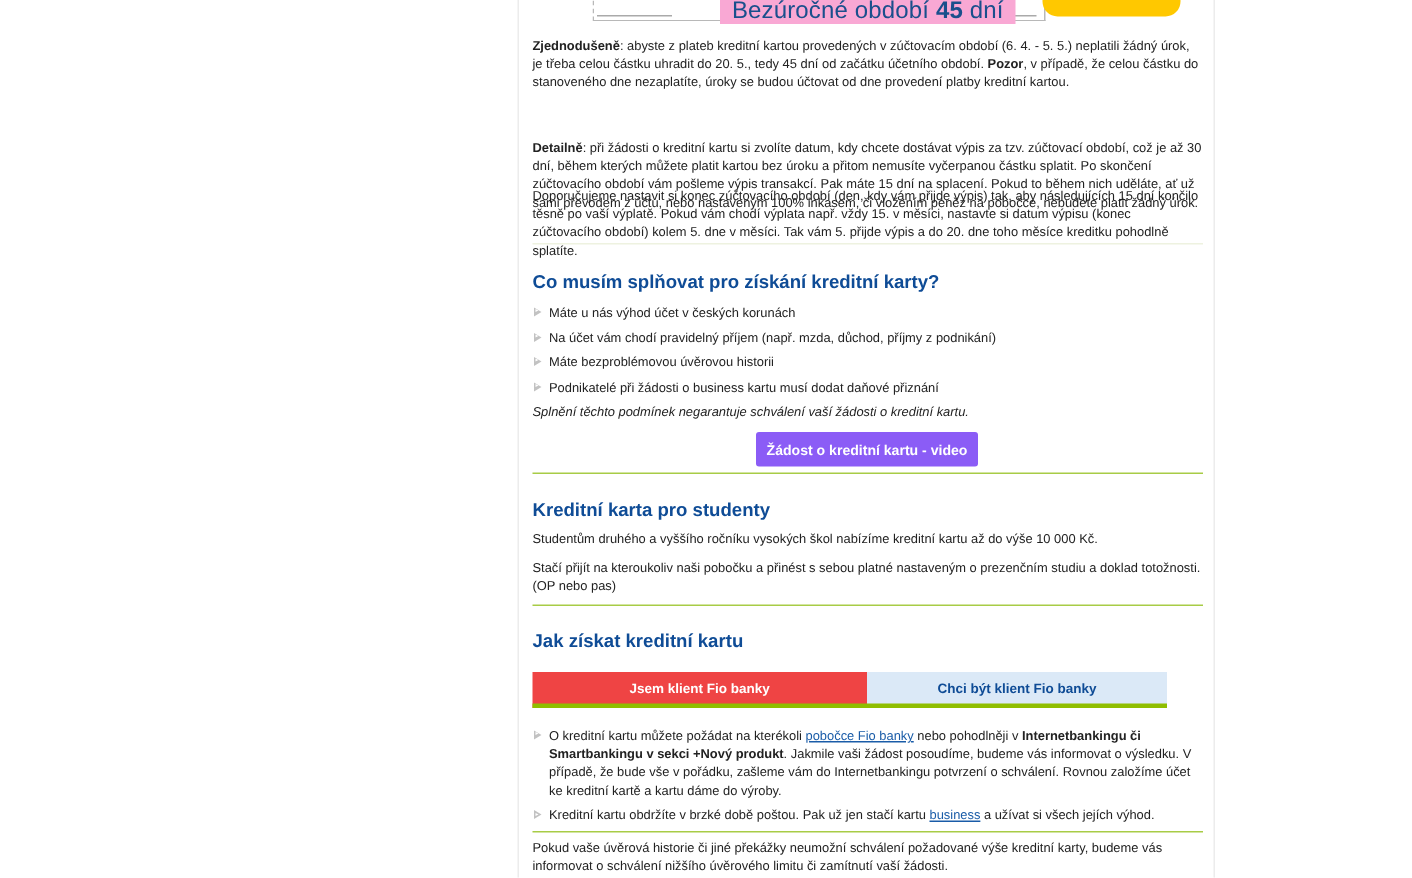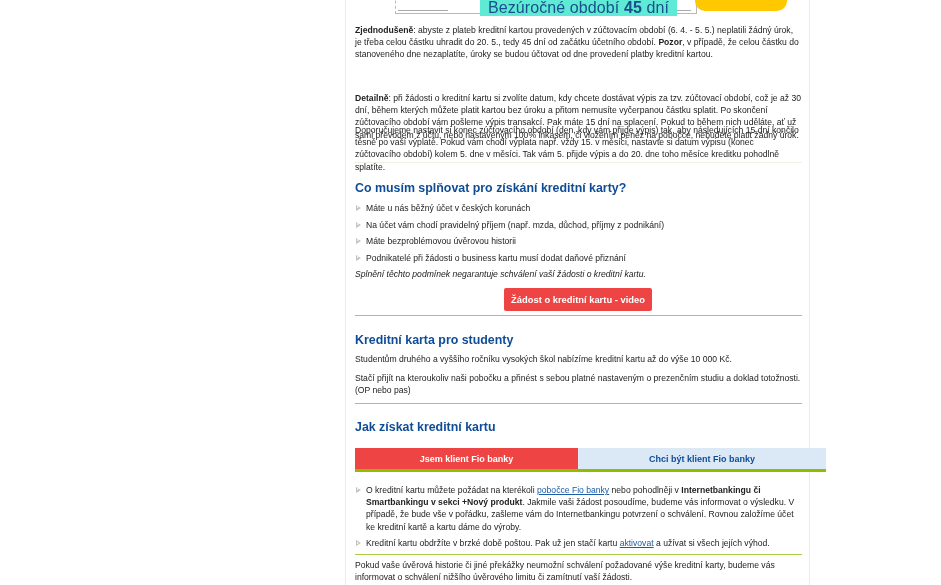--- a/index.html
+++ b/index.html
@@ -23,21 +23,21 @@
       border-left: 1px solid #b8b8b8; border-right: 1px solid #b8b8b8;
       border-bottom: 1px solid #b8b8b8; border-style: dashed solid solid dashed;
     }
     .hero-line-l { position: absolute; left: 52px; top: 10px; width: 50px; border-top: 1px solid #aaa; }
     .hero-line-r { position: absolute; left: 287px; top: 10px; width: 58px; border-top: 1px solid #aaa; }
     .hero-title {
       position: absolute; left: 0; width: 465px; top: -1px; text-align: center;
       font-size: 16px; color: #1a4f8c; letter-spacing: 0.1px;
     }
     .hero-title b { font-weight: bold; }
-    .hero-title span { background: #5eead4; padding: 0 8px; }
+    .hero-title span { background: #f9a8d4; padding: 0 8px; }
     .yellow-btn {
       position: absolute; left: 349px; top: -20px; width: 92px; height: 31px;
       background: #ffc800; border-radius: 10px; border: none;
     }
     .content { position: absolute; left: 9px; top: 24px; width: 447px; }
     p { margin: 0 0 7px 0; font-size: 8.6px; line-height: 12.2px; }
     .p1 { position: absolute; top: 0; }
     .p2 { position: absolute; top: 36px; margin-top: 32px; }
     .p3 { position: absolute; top: 100px; }
     .divider { position: absolute; left: 0; width: 447px; border-top: 1px solid #a8cc46; }
@@ -54,31 +54,31 @@
       position: absolute; left: 1px; top: 3px; width: 0; height: 0;
       border-left: 5px solid #c2c2c2; border-top: 3.2px solid transparent; border-bottom: 3.2px solid transparent;
     }
     ul.tri li .tri-icon::after {
       content: ""; position: absolute; left: -4px; top: -1.6px; width: 0; height: 0;
       border-left: 2.5px solid #fff; border-top: 1.6px solid transparent; border-bottom: 1.6px solid transparent;
     }
     .note { position: absolute; font-style: italic; font-size: 8.6px; text-align: right; }
     .green-btn {
       position: absolute; left: 149px; top: 264px; width: 148px; height: 23px;
-      background: #ef4444; color: #fff; border: none; border-radius: 2px;
+      background: #8b5cf6; color: #fff; border: none; border-radius: 2px;
       font-family: "Liberation Sans", sans-serif; font-weight: bold; font-size: 9.4px;
       text-align: center; line-height: 23px; padding: 0;
     }
     .tabs { position: absolute; left: 0; top: 424px; width: 447px; height: 24px; }
     .tab {
       position: absolute; top: 0; height: 24px; font-weight: bold; font-size: 9px;
       text-align: center; line-height: 23px; box-sizing: border-box;
     }
     .tab.active { left: 0; width: 223px; background: #ef4444; color: #fff; border-bottom: 3px solid #8fbe00; }
-    .tab.inactive { left: 223px; width: 248px; background: #dbe9f7; color: #0f4c96; border-bottom: 3px solid #8fbe00; }
+    .tab.inactive { left: 223px; width: 200px; background: #dbe9f7; color: #0f4c96; border-bottom: 3px solid #8fbe00; }
     a.lnk { color: #1a5ca8; text-decoration: underline; }
     b.strong { font-weight: bold; }
   </style>
 </head>
 <body>
 
 <div class="page-col">
 
   <div class="hero">
     <div class="hero-box"></div>
@@ -100,21 +100,21 @@
       <b>Detailně</b><span>: při žádosti o kreditní kartu si zvolíte datum, kdy chcete dostávat výpis za tzv. zúčtovací období, což je až 30 dní, během kterých můžete platit kartou bez úroku a přitom nemusíte vyčerpanou částku splatit. Po skončení zúčtovacího období vám pošleme výpis transakcí. Pak máte 15 dní na splacení. Pokud to během nich uděláte, ať už sami převodem z účtu, nebo nastaveným 100% inkasem, či vložením peněz na pobočce, nebudete platit žádný úrok.</span>
     </p>
 
     <p class="p3">Doporučujeme nastavit si konec zúčtovacího období (den, kdy vám přijde výpis) tak, aby následujících 15 dní končilo těsně po vaší výplatě. Pokud vám chodí výplata např. vždy 15. v měsíci, nastavte si datum výpisu (konec zúčtovacího období) kolem 5. dne v měsíci. Tak vám 5. přijde výpis a do 20. dne toho měsíce kreditku pohodlně splatíte.</p>
 
     <div class="divider thin" style="top:138px;"></div>
 
     <h2 style="top:157px;">Co musím splňovat pro získání kreditní karty?</h2>
 
     <ul class="tri" style="top:178px; left:0; width:447px;">
-      <li><span class="tri-icon"></span><span>Máte u nás běžný účet v českých korunách</span></li>
+      <li><span class="tri-icon"></span><span>Máte u nás výhod účet v českých korunách</span></li>
       <li><span class="tri-icon"></span><span>Na účet vám chodí pravidelný příjem (např. mzda, důchod, příjmy z podnikání)</span></li>
       <li><span class="tri-icon"></span><span>Máte bezproblémovou úvěrovou historii</span></li>
       <li><span class="tri-icon"></span><span>Podnikatelé při žádosti o business kartu musí dodat daňové přiznání</span></li>
     </ul>
 
     <div class="note" style="top:245px;">Splnění těchto podmínek negarantuje schválení vaší žádosti o kreditní kartu.</div>
 
     <button class="green-btn">Žádost o kreditní kartu - video</button>
 
     <div class="divider" style="top:291px;"></div>
@@ -128,21 +128,21 @@
 
     <h2 style="top:396px;">Jak získat kreditní kartu</h2>
 
     <div class="tabs">
       <div class="tab active">Jsem klient Fio banky</div>
       <div class="tab inactive">Chci být klient Fio banky</div>
     </div>
 
     <ul class="tri" style="top:460px; left:0; width:440px;">
       <li><span class="tri-icon"></span><span>O kreditní kartu můžete požádat na kterékoli </span><a class="lnk" href="#">pobočce Fio banky</a><span> nebo pohodlněji v </span><b class="strong">Internetbankingu či Smartbankingu v sekci +Nový produkt</b><span>. Jakmile vaši žádost posoudíme, budeme vás informovat o výsledku. V případě, že bude vše v pořádku, zašleme vám do Internetbankingu potvrzení o schválení. Rovnou založíme účet ke kreditní kartě a kartu dáme do výroby.</span></li>
-      <li><span class="tri-icon"></span><span>Kreditní kartu obdržíte v brzké době poštou. Pak už jen stačí kartu </span><a class="lnk" href="#">aktivovat</a><span> a užívat si všech jejích výhod.</span></li>
+      <li><span class="tri-icon"></span><span>Kreditní kartu obdržíte v brzké době poštou. Pak už jen stačí kartu </span><a class="lnk" href="#">business</a><span> a užívat si všech jejích výhod.</span></li>
     </ul>
 
     <div class="divider" style="top:530px;"></div>
 
     <p style="position:absolute; top:535px;">Pokud vaše úvěrová historie či jiné překážky neumožní schválení požadované výše kreditní karty, budeme vás informovat o schválení nižšího úvěrového limitu či zamítnutí vaší žádosti.</p>
 
   </div>
 </div>
 
 </body></html>

